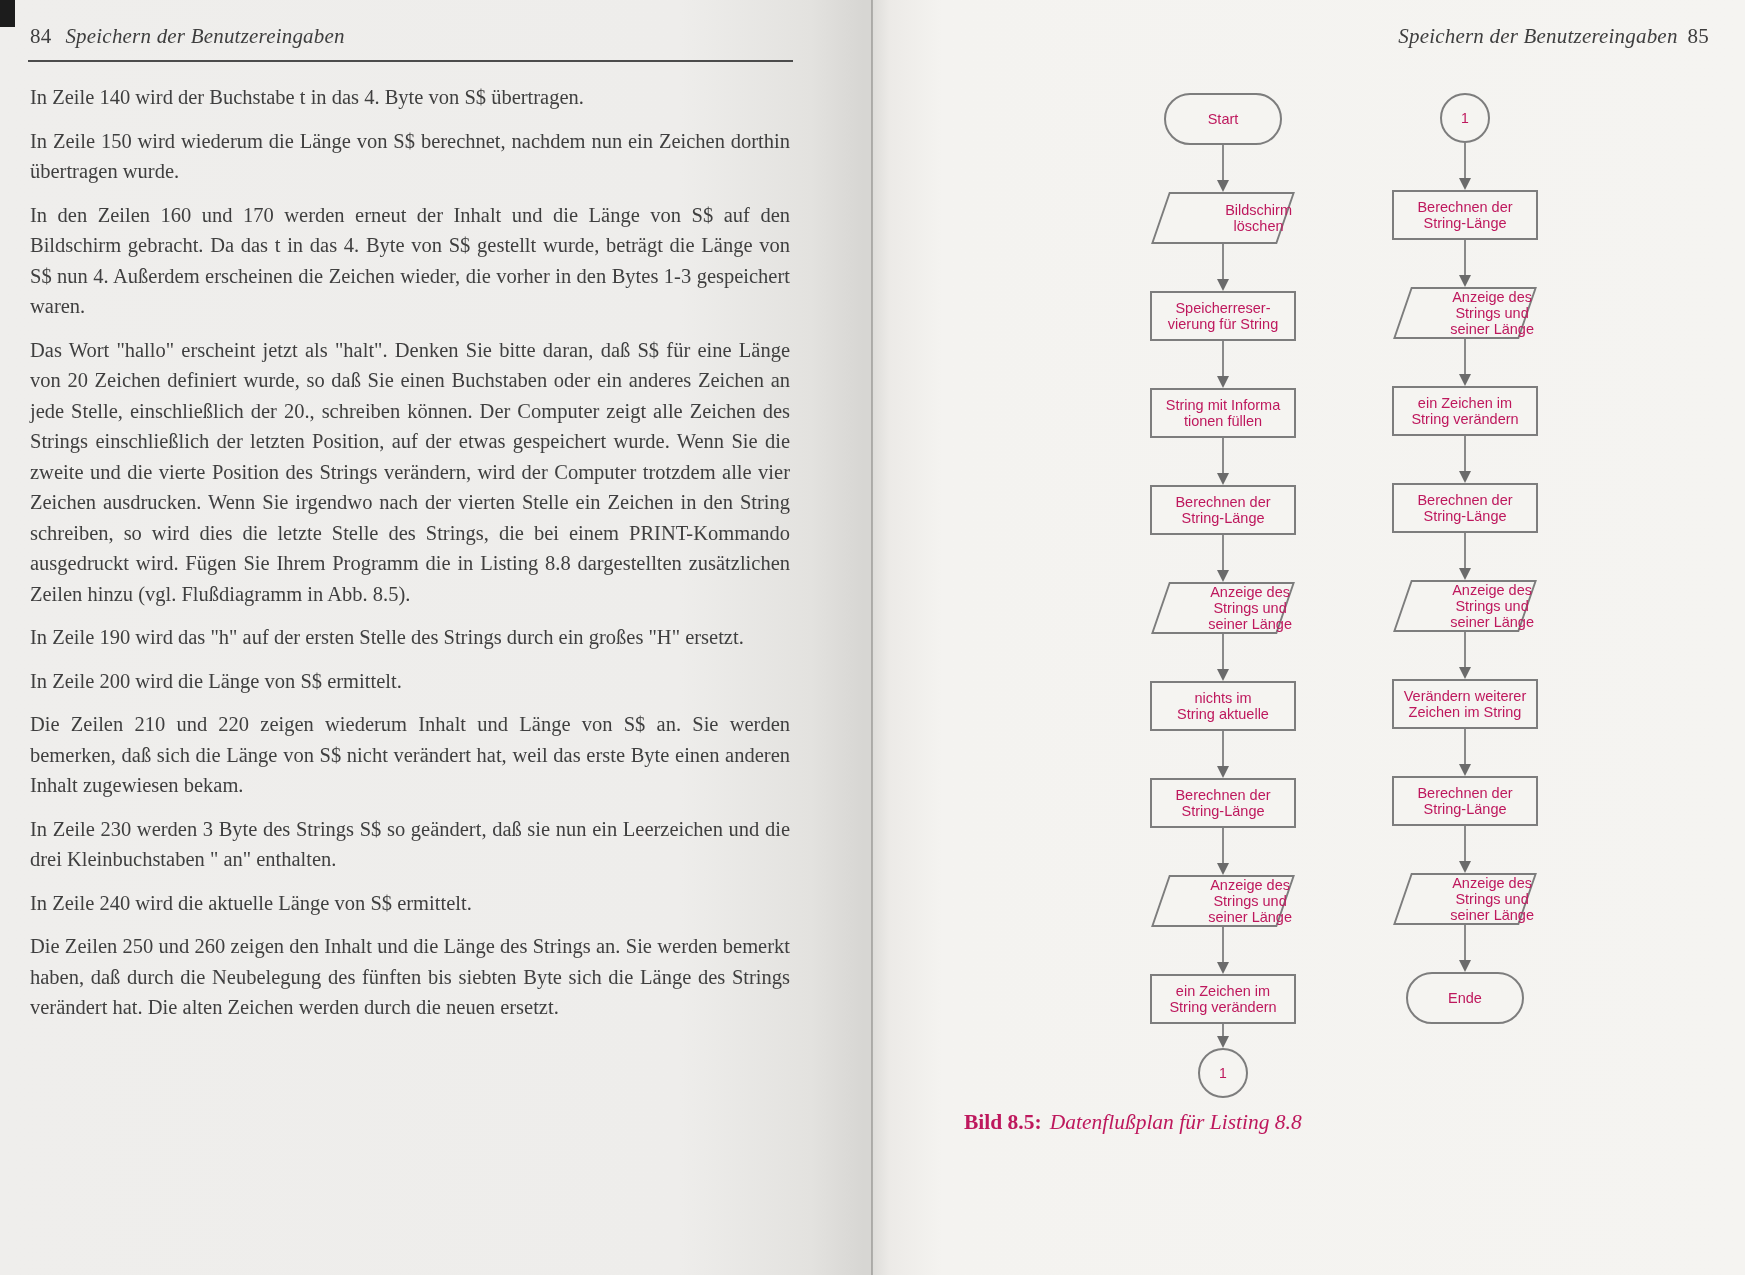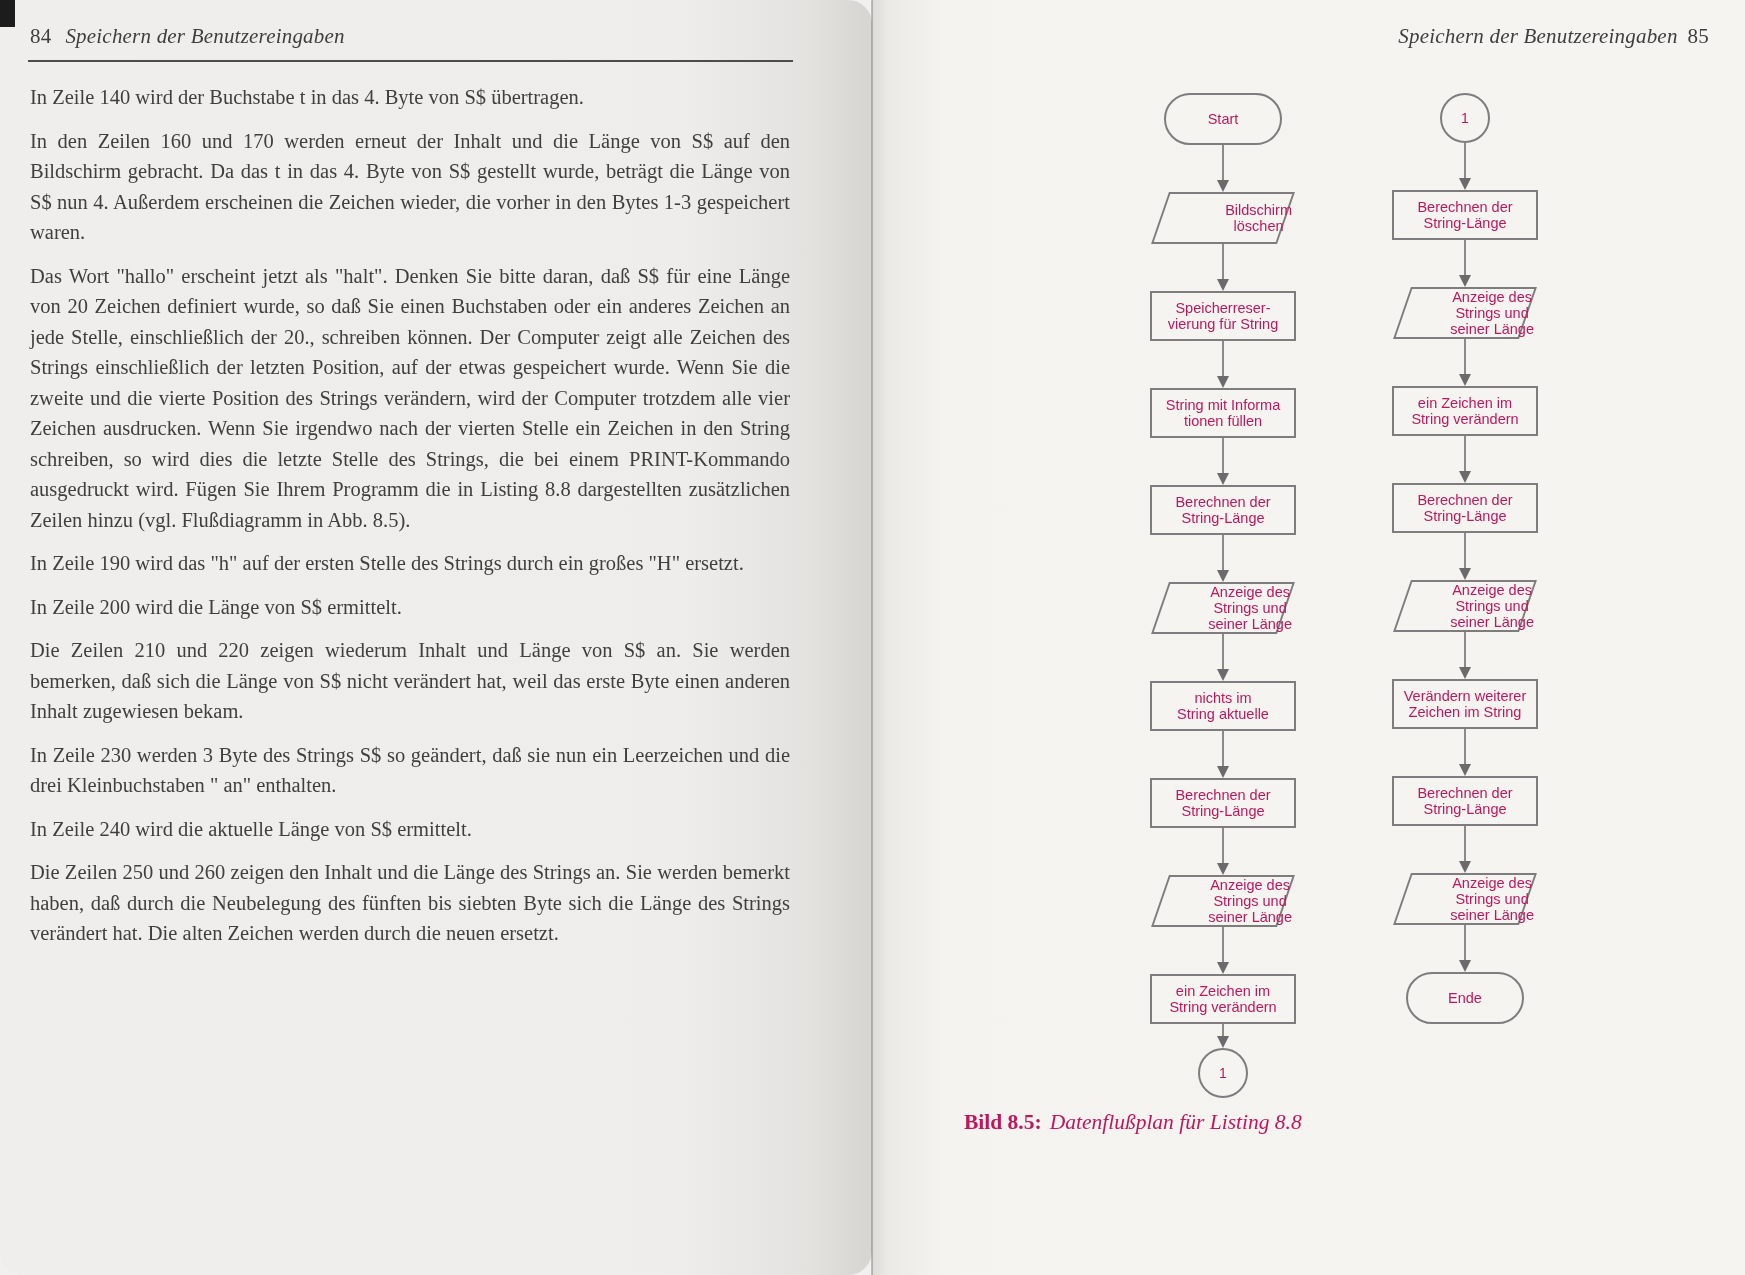--- a/index.html
+++ b/index.html
@@ -9,21 +9,20 @@
     font-family: "Liberation Serif", serif;
     background: #f1f0ee;
     overflow: hidden;
   }
 
   
   .page { position: absolute; top: 0; height: 1275px; }
   .page-left {
     left: 0; width: 872px;
     background: linear-gradient(to right, #efeeec 0%, #eeedeb 78%, #e3e2df 93%, #d7d6d3 99%);
-    border-radius: 24px;
   }
   .page-right {
     left: 872px; width: 873px;
     background: linear-gradient(to right, #dddcd9 0%, #eceae7 2%, #f4f3f0 8%, #f5f4f1 100%);
   }
   .gutter-line {
     position: absolute; left: 871px; top: 0; width: 2px; height: 1275px;
     background: rgba(90,88,85,0.35);
   }
   .corner-mark {
@@ -113,20 +112,21 @@
 </head>
 <body>
 
 <div class="page page-left">
   <div class="running-head head-left">
     <span class="pagenum">84</span><span class="title">Speichern der Benutzereingaben</span>
   </div>
   <div class="head-rule rule-left"></div>
   <div class="body-text">
       <p>In Zeile 140 wird der Buchstabe t in das 4. Byte von S$ übertragen.</p>
+      <p>In Zeile 150 wird wiederum die Länge von S$ berechnet, nachdem nun ein Zeichen dorthin übertragen wurde.</p>
       <p>In den Zeilen 160 und 170 werden erneut der Inhalt und die Länge von S$ auf den Bildschirm gebracht. Da das t in das 4. Byte von S$ gestellt wurde, beträgt die Länge von S$ nun 4. Außerdem erscheinen die Zeichen wieder, die vorher in den Bytes 1-3 gespeichert waren.</p>
       <p>Das Wort "hallo" erscheint jetzt als "halt". Denken Sie bitte daran, daß S$ für eine Länge von 20 Zeichen definiert wurde, so daß Sie einen Buchstaben oder ein anderes Zeichen an jede Stelle, einschließlich der 20., schreiben können. Der Computer zeigt alle Zeichen des Strings einschließlich der letzten Position, auf der etwas gespeichert wurde. Wenn Sie die zweite und die vierte Position des Strings verändern, wird der Computer trotzdem alle vier Zeichen ausdrucken. Wenn Sie irgendwo nach der vierten Stelle ein Zeichen in den String schreiben, so wird dies die letzte Stelle des Strings, die bei einem PRINT-Kommando ausgedruckt wird. Fügen Sie Ihrem Programm die in Listing 8.8 dargestellten zusätzlichen Zeilen hinzu (vgl. Flußdiagramm in Abb. 8.5).</p>
       <p>In Zeile 190 wird das "h" auf der ersten Stelle des Strings durch ein großes "H" ersetzt.</p>
       <p>In Zeile 200 wird die Länge von S$ ermittelt.</p>
       <p>Die Zeilen 210 und 220 zeigen wiederum Inhalt und Länge von S$ an. Sie werden bemerken, daß sich die Länge von S$ nicht verändert hat, weil das erste Byte einen anderen Inhalt zugewiesen bekam.</p>
       <p>In Zeile 230 werden 3 Byte des Strings S$ so geändert, daß sie nun ein Leerzeichen und die drei Kleinbuchstaben " an" enthalten.</p>
       <p>In Zeile 240 wird die aktuelle Länge von S$ ermittelt.</p>
       <p>Die Zeilen 250 und 260 zeigen den Inhalt und die Länge des Strings an. Sie werden bemerkt haben, daß durch die Neubelegung des fünften bis siebten Byte sich die Länge des Strings verändert hat. Die alten Zeichen werden durch die neuen ersetzt.</p>
     </div>
 </div>

